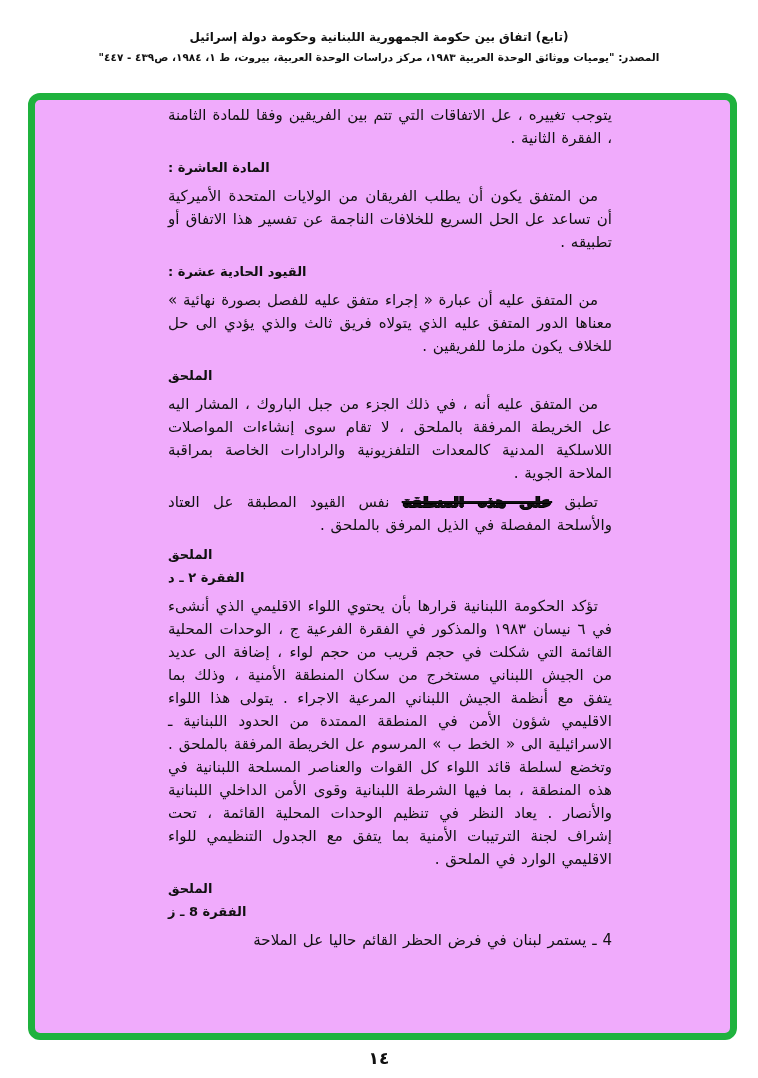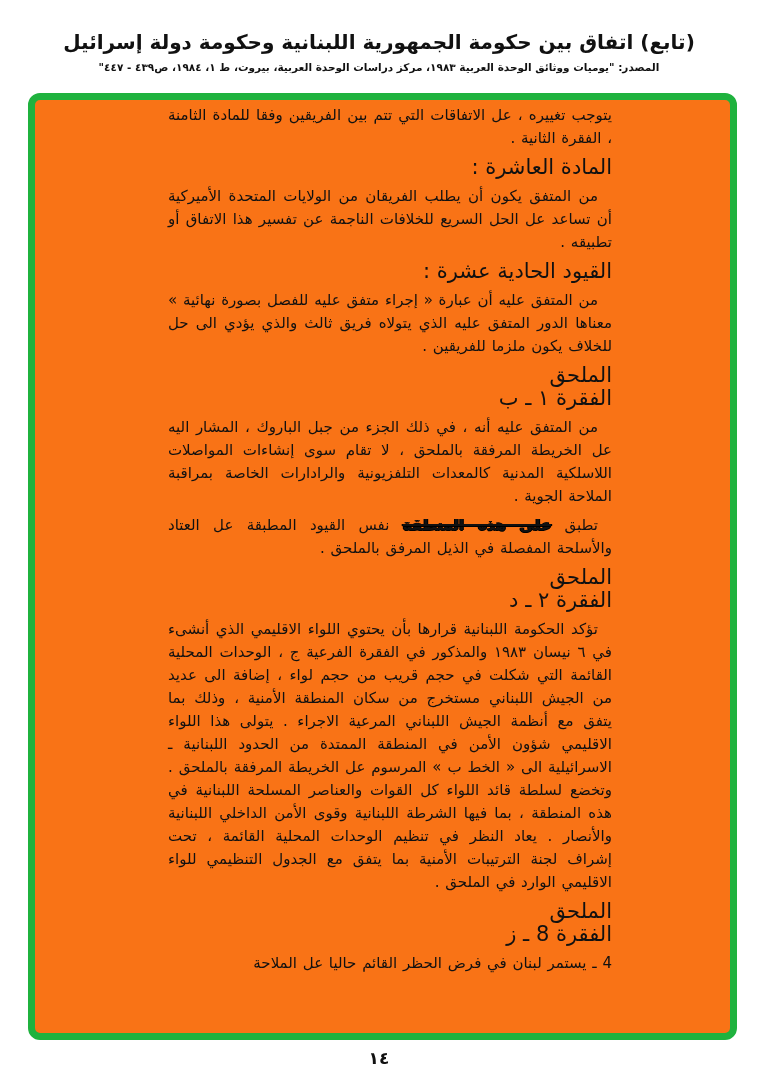--- a/index.html
+++ b/index.html
@@ -8,57 +8,57 @@
     width: 758px; height: 1078px;
     position: relative;
     font-family: "DejaVu Sans", sans-serif;
     color: #111111;
     direction: rtl;
   }
   .doc-title {
     padding-top: 30px;
     text-align: center;
     font-weight: bold;
-    font-size: 20px;
+    font-size: 12px;
     letter-spacing: 0;
   }
   .doc-source {
     margin-top: 7px;
     text-align: center;
     font-weight: bold;
     font-size: 10.5px;
   }
   .doc-frame {
     position: absolute;
     left: 28px; top: 93px;
     width: 709px; height: 947px;
     border: 7px solid #1fb23e;
     border-radius: 12px;
     overflow: hidden;
-    background: #f97316;
+    background: #f0abfc;
   }
   .text-col {
     padding: 4px 118px 0 133px;
     direction: rtl;
   }
   .text-col p {
     font-size: 15px;
     line-height: 23px;
     text-align: justify;
     text-align-last: right;
     margin-bottom: 6px;
     text-indent: 14px;
     word-spacing: 1px;
   }
   .text-col p.noindent { text-indent: 0; }
   .head, .head2 {
-    font-size: 21px;
-    font-weight: normal;
+    font-size: 13px;
+    font-weight: bold;
     line-height: 23px;
-    text-align: right;
+    text-align: left;
   }
   .head { margin-bottom: 6px; }
   .head2-group { margin-bottom: 6px; }
   .smudge {
     font-weight: bold;
     letter-spacing: -0.5px;
     text-shadow: 1px 0 0 #000, -1px 0 0 #000, 0 1px 0 #000;
     text-decoration: line-through;
     text-decoration-thickness: 2px;
   }
@@ -86,21 +86,20 @@
     <div class="head">المادة العاشرة :</div>
 
     <p>من المتفق يكون أن يطلب الفريقان من الولايات المتحدة الأميركية أن تساعد عل الحل السريع للخلافات الناجمة عن تفسير هذا الاتفاق أو تطبيقه .</p>
 
     <div class="head">القيود الحادية عشرة :</div>
 
     <p>من المتفق عليه أن عبارة « إجراء متفق عليه للفصل بصورة نهائية » معناها الدور المتفق عليه الذي يتولاه فريق ثالث والذي يؤدي الى حل للخلاف يكون ملزما للفريقين .</p>
 
     <div class="head2-group">
       <div class="head2">الملحق</div>
-      <div class="head2">الفقرة ١ ـ ب</div>
     </div>
 
     <p>من المتفق عليه أنه ، في ذلك الجزء من جبل الباروك ، المشار اليه عل الخريطة المرفقة بالملحق ، لا تقام سوى إنشاءات المواصلات اللاسلكية المدنية كالمعدات التلفزيونية والرادارات الخاصة بمراقبة الملاحة الجوية .</p>
 
     <p><span>تطبق </span><span class="smudge">على هذه المنطقة</span><span> نفس القيود المطبقة عل العتاد والأسلحة المفصلة في الذيل المرفق بالملحق .</span></p>
 
     <div class="head2-group">
       <div class="head2">الملحق</div>
       <div class="head2">الفقرة ٢ ـ د</div>
     </div>

